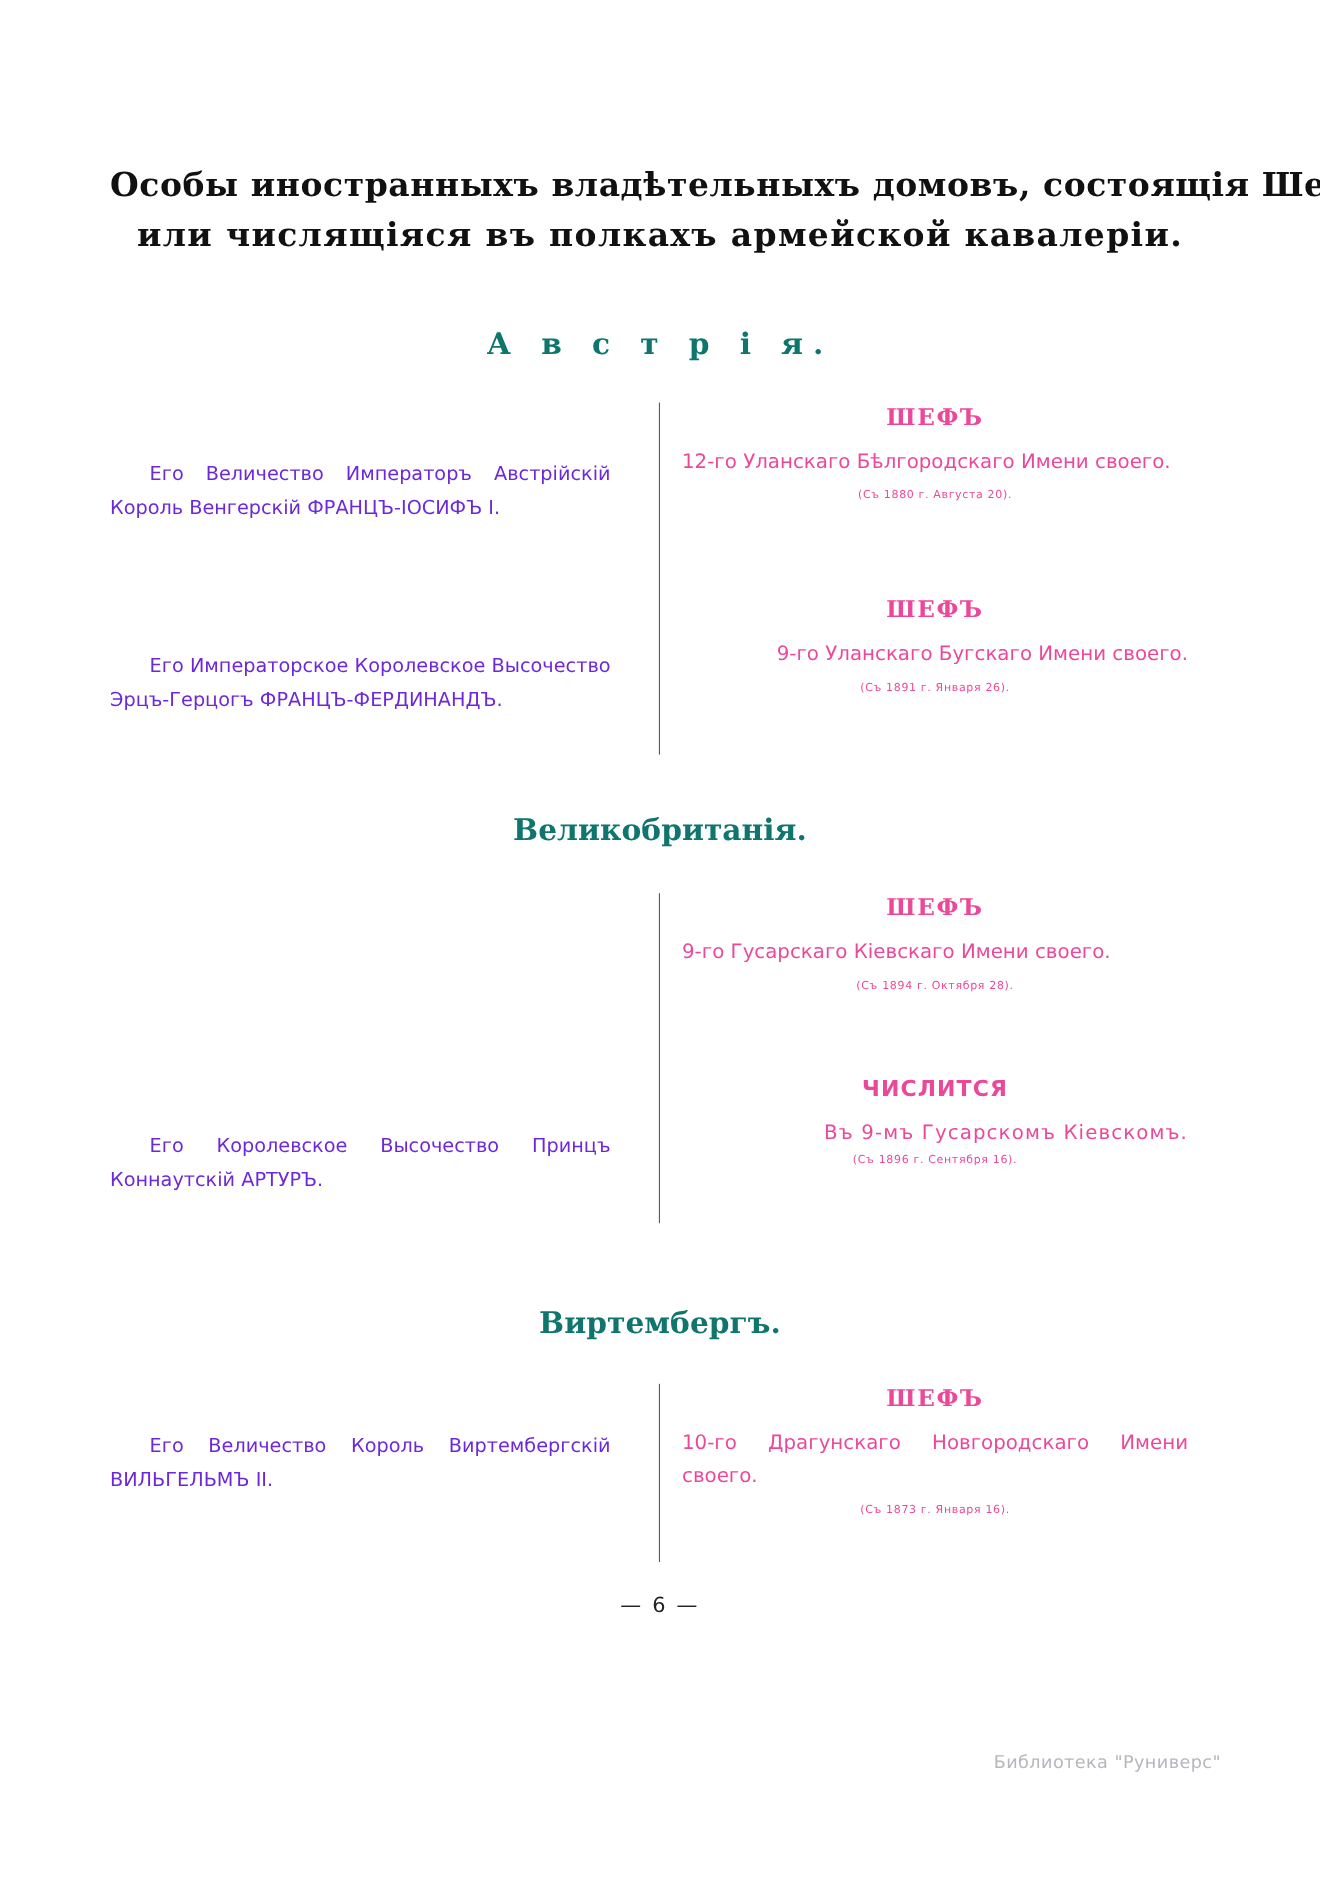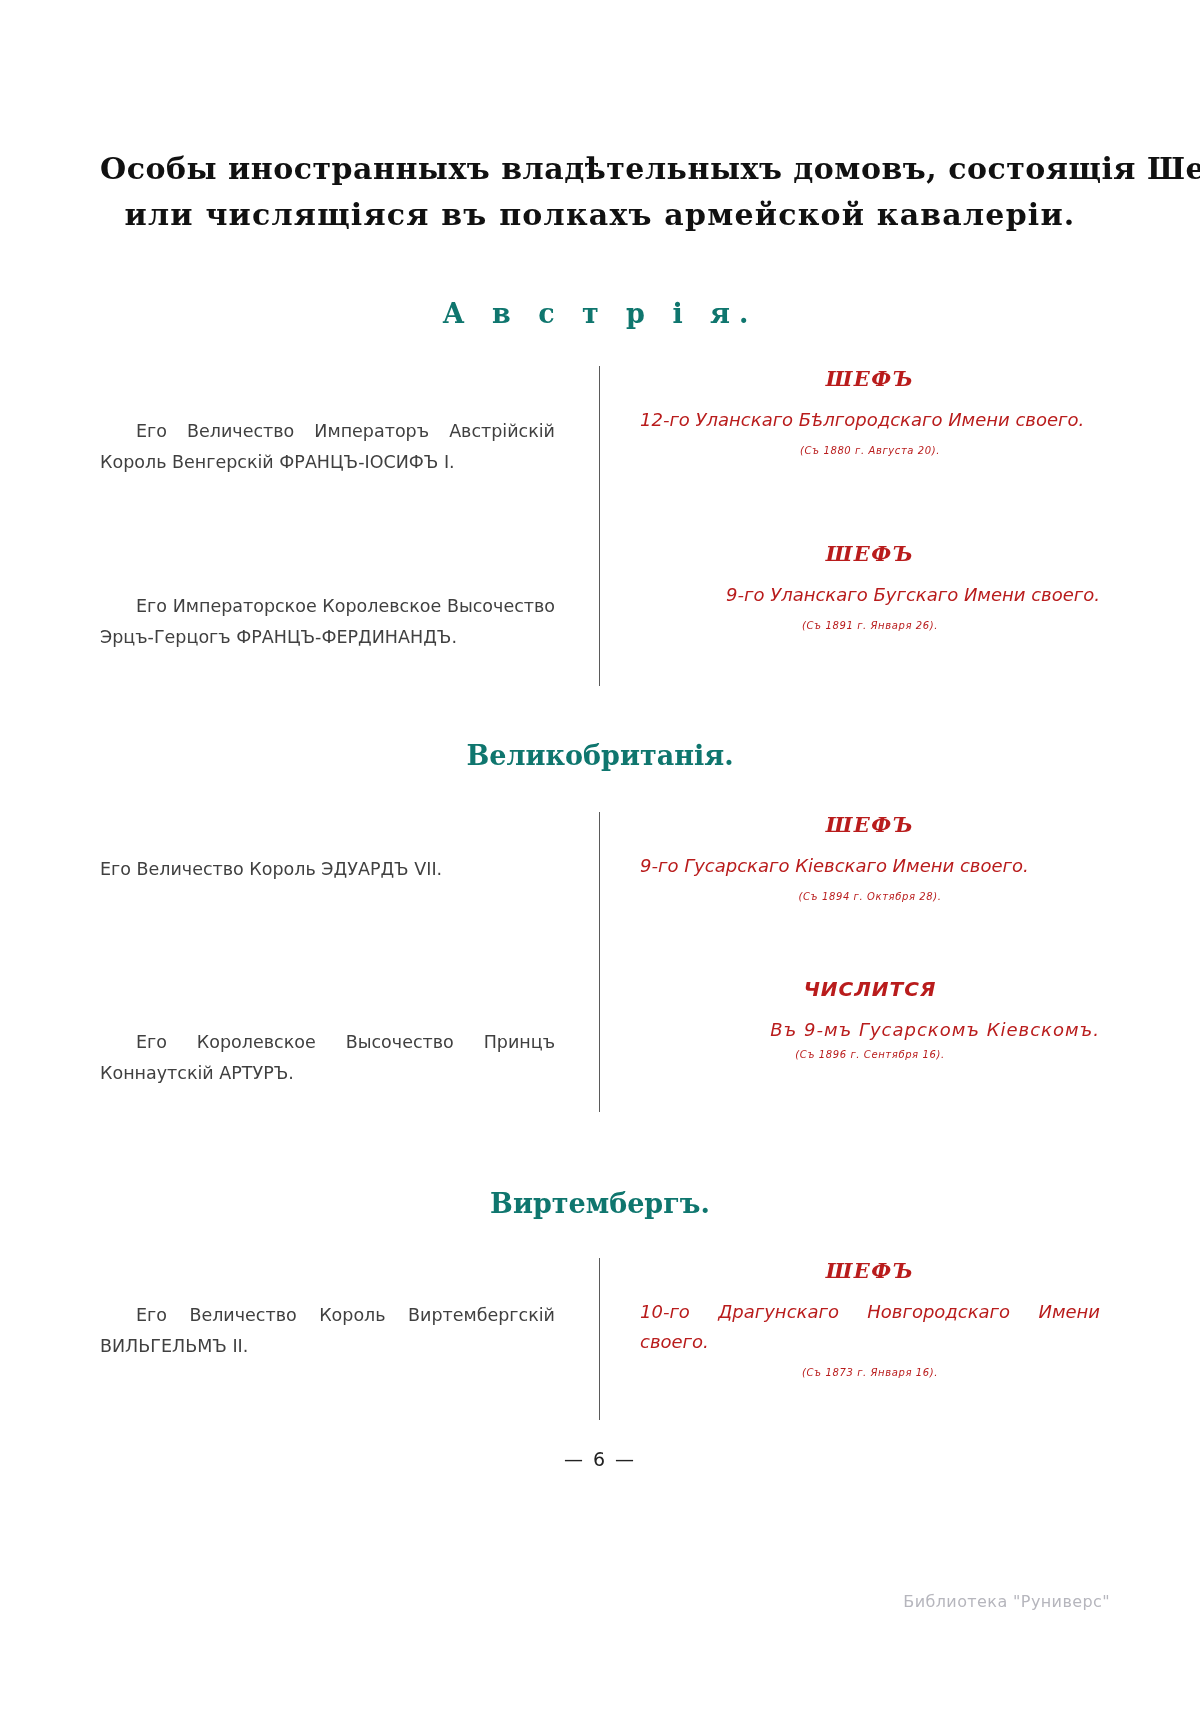--- a/index.html
+++ b/index.html
@@ -64,31 +64,30 @@
     background: #5a5a5a;
     left: 499px;
   }
   .left-col {
     position: absolute;
     left: 0;
     width: 455px;
     text-align: justify;
     font-size: 17.5px;
     line-height: 31px;
-    color: #404040;
+    color: #6d28d9;
   }
   .left-col .indent {
     text-indent: 36px;
   }
   .right-col {
     position: absolute;
-    left: 540px;
+    left: 520px;
     width: 460px;
-    color: #b91c1c;
-    font-style: italic;
+    color: #ec4899;
   }
   .role {
     text-align: center;
     font-family: "DejaVu Serif", serif;
     font-weight: bold;
     font-size: 21px;
     letter-spacing: 1.5px;
     margin-bottom: 14px;
   }
   .role.sans {
@@ -160,23 +159,20 @@
       <div class="desc center">9-го Уланскаго Бугскаго Имени своего.</div>
       <div class="date">(Съ 1891 г. Января 26).</div>
     </div>
   </div>
 
   <div class="country" style="top:740px;text-align:center;">Великобританія.</div>
 
   <div class="section" style="top:812px; height:300px;">
     <div class="divider" style="top:0px; height:300px;"></div>
 
-    <div class="left-col" style="top:42px;">
-      <div>Его Величество Король ЭДУАРДЪ VII.</div>
-    </div>
     <div class="right-col" style="top:0px;">
       <div class="role">ШЕФЪ</div>
       <div class="desc">9-го Гусарскаго Кіевскаго Имени своего.</div>
       <div class="date">(Съ 1894 г. Октября 28).</div>
     </div>
 
     <div class="left-col" style="top:215px;">
       <div class="indent">Его Королевское Высочество Принцъ Коннаутскій АРТУРЪ.</div>
     </div>
     <div class="right-col" style="top:165px;">

